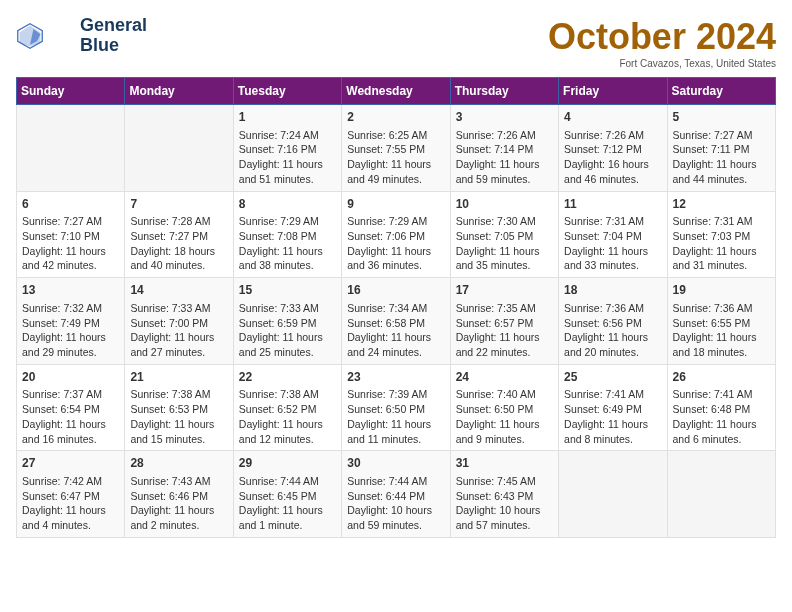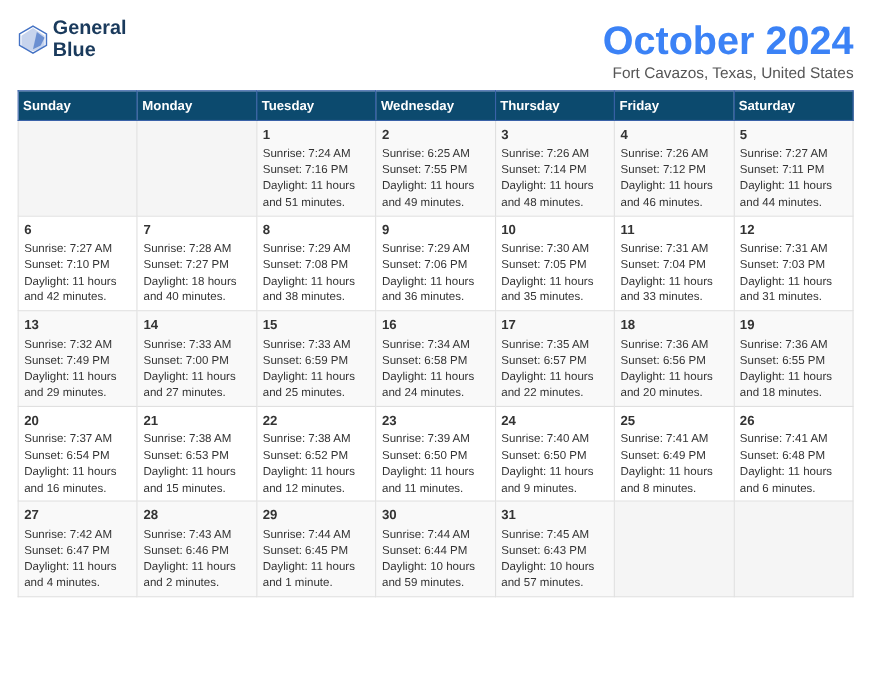--- a/index.html
+++ b/index.html
@@ -23,44 +23,45 @@
     }
     .logo-text {
       font-size: 18px;
       font-weight: bold;
       color: #1a3a5c;
       line-height: 1.1;
     }
     .logo-text span {
       color: #1a3a5c;
       display: block;
+      margin-left: 32px;
     }
     .logo-icon {
       width: 28px;
       height: 28px;
     }
     .title-section {
       text-align: right;
     }
     .month-title {
       font-size: 36px;
       font-weight: bold;
-      color: #3b82f6;
+      color: #a16207;
     }
     .location {
-      font-size: 14px;
+      font-size: 10px;
       color: #555;
     }
     table {
       width: 100%;
       border-collapse: collapse;
       font-size: 11px;
     }
     thead th {
-      background-color: #0c4a6e;
+      background-color: #701a75;
       color: #fff;
       padding: 6px 4px;
       text-align: left;
       font-size: 12px;
       font-weight: bold;
       border: 1px solid #3a62a8;
     }
     tbody tr {
       border-bottom: 1px solid #ddd;
     }
@@ -137,27 +138,27 @@
         <td>
           <span class="day-num">2</span>
           <div class="cell-content">Sunrise: 6:25 AM</div>
           <div class="cell-content">Sunset: 7:55 PM</div>
           <div class="cell-content">Daylight: 11 hours and 49 minutes.</div>
         </td>
         <td>
           <span class="day-num">3</span>
           <div class="cell-content">Sunrise: 7:26 AM</div>
           <div class="cell-content">Sunset: 7:14 PM</div>
-          <div class="cell-content">Daylight: 11 hours and 48 minutes.</div>
+          <div class="cell-content">Daylight: 11 hours and 59 minutes.</div>
         </td>
         <td>
           <span class="day-num">4</span>
           <div class="cell-content">Sunrise: 7:26 AM</div>
           <div class="cell-content">Sunset: 7:12 PM</div>
-          <div class="cell-content">Daylight: 11 hours and 46 minutes.</div>
+          <div class="cell-content">Daylight: 16 hours and 46 minutes.</div>
         </td>
         <td>
           <span class="day-num">5</span>
           <div class="cell-content">Sunrise: 7:27 AM</div>
           <div class="cell-content">Sunset: 7:11 PM</div>
           <div class="cell-content">Daylight: 11 hours and 44 minutes.</div>
         </td>
       </tr>
       <tr>
         <td>

